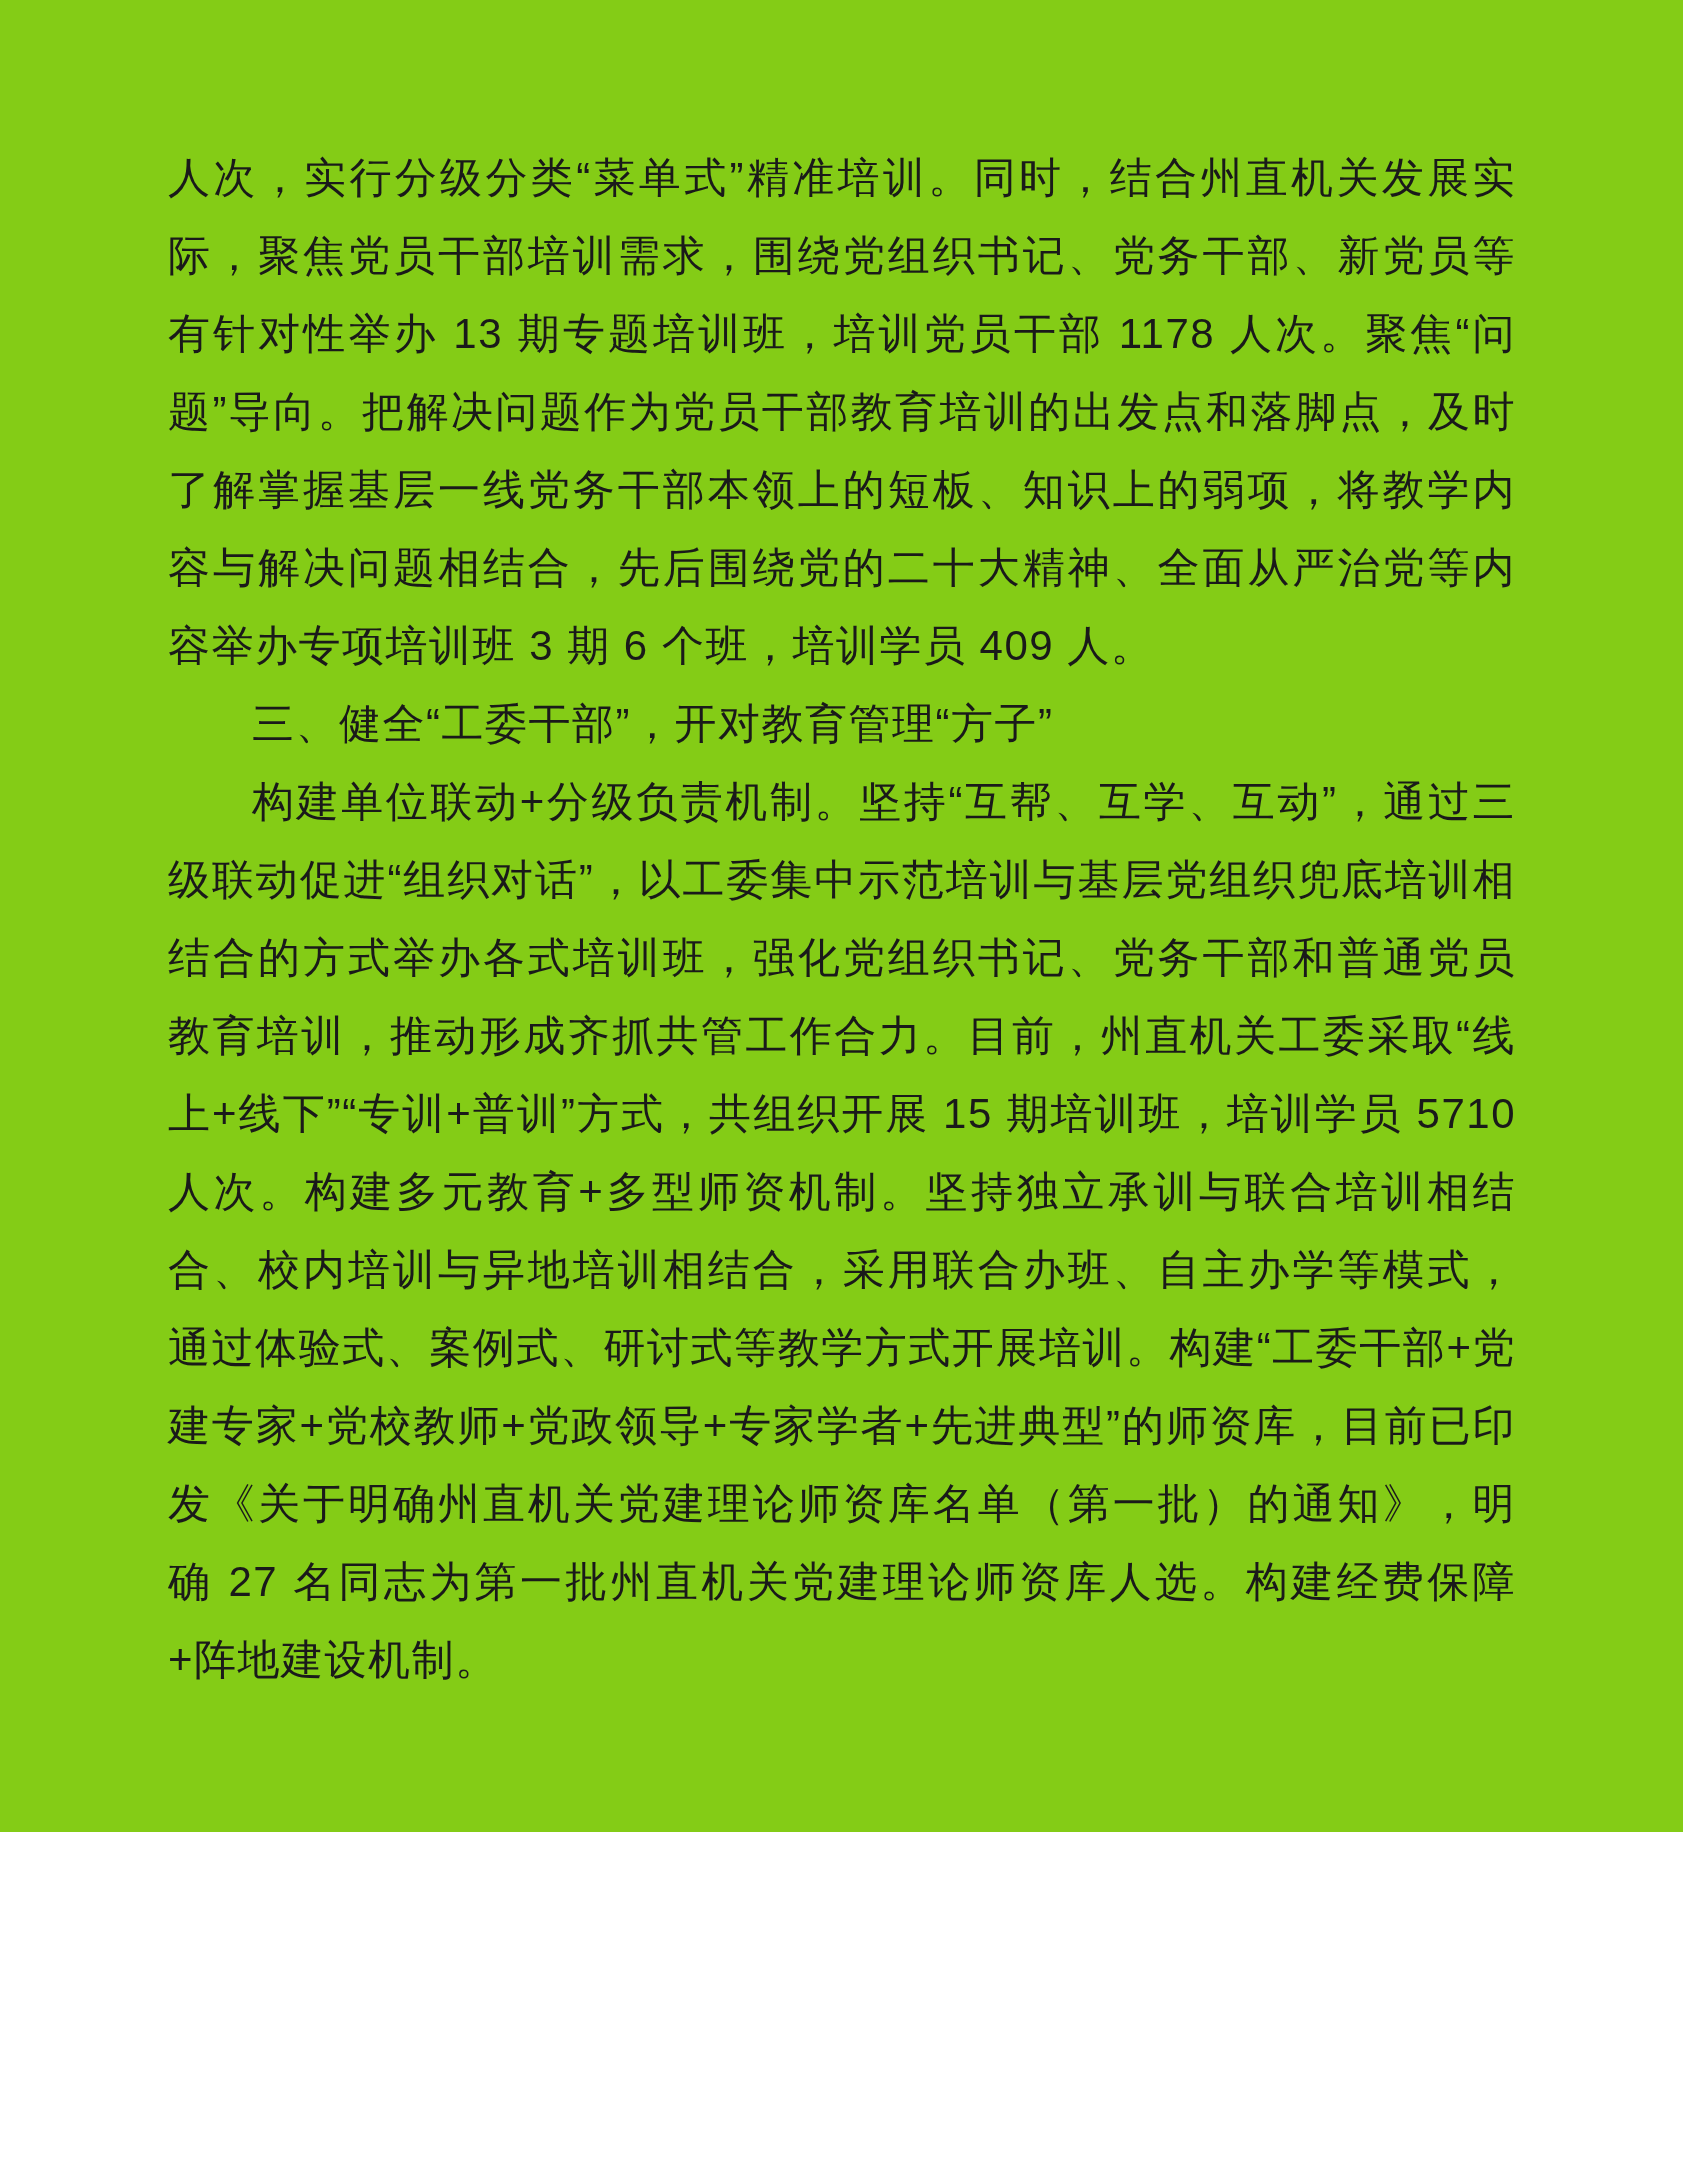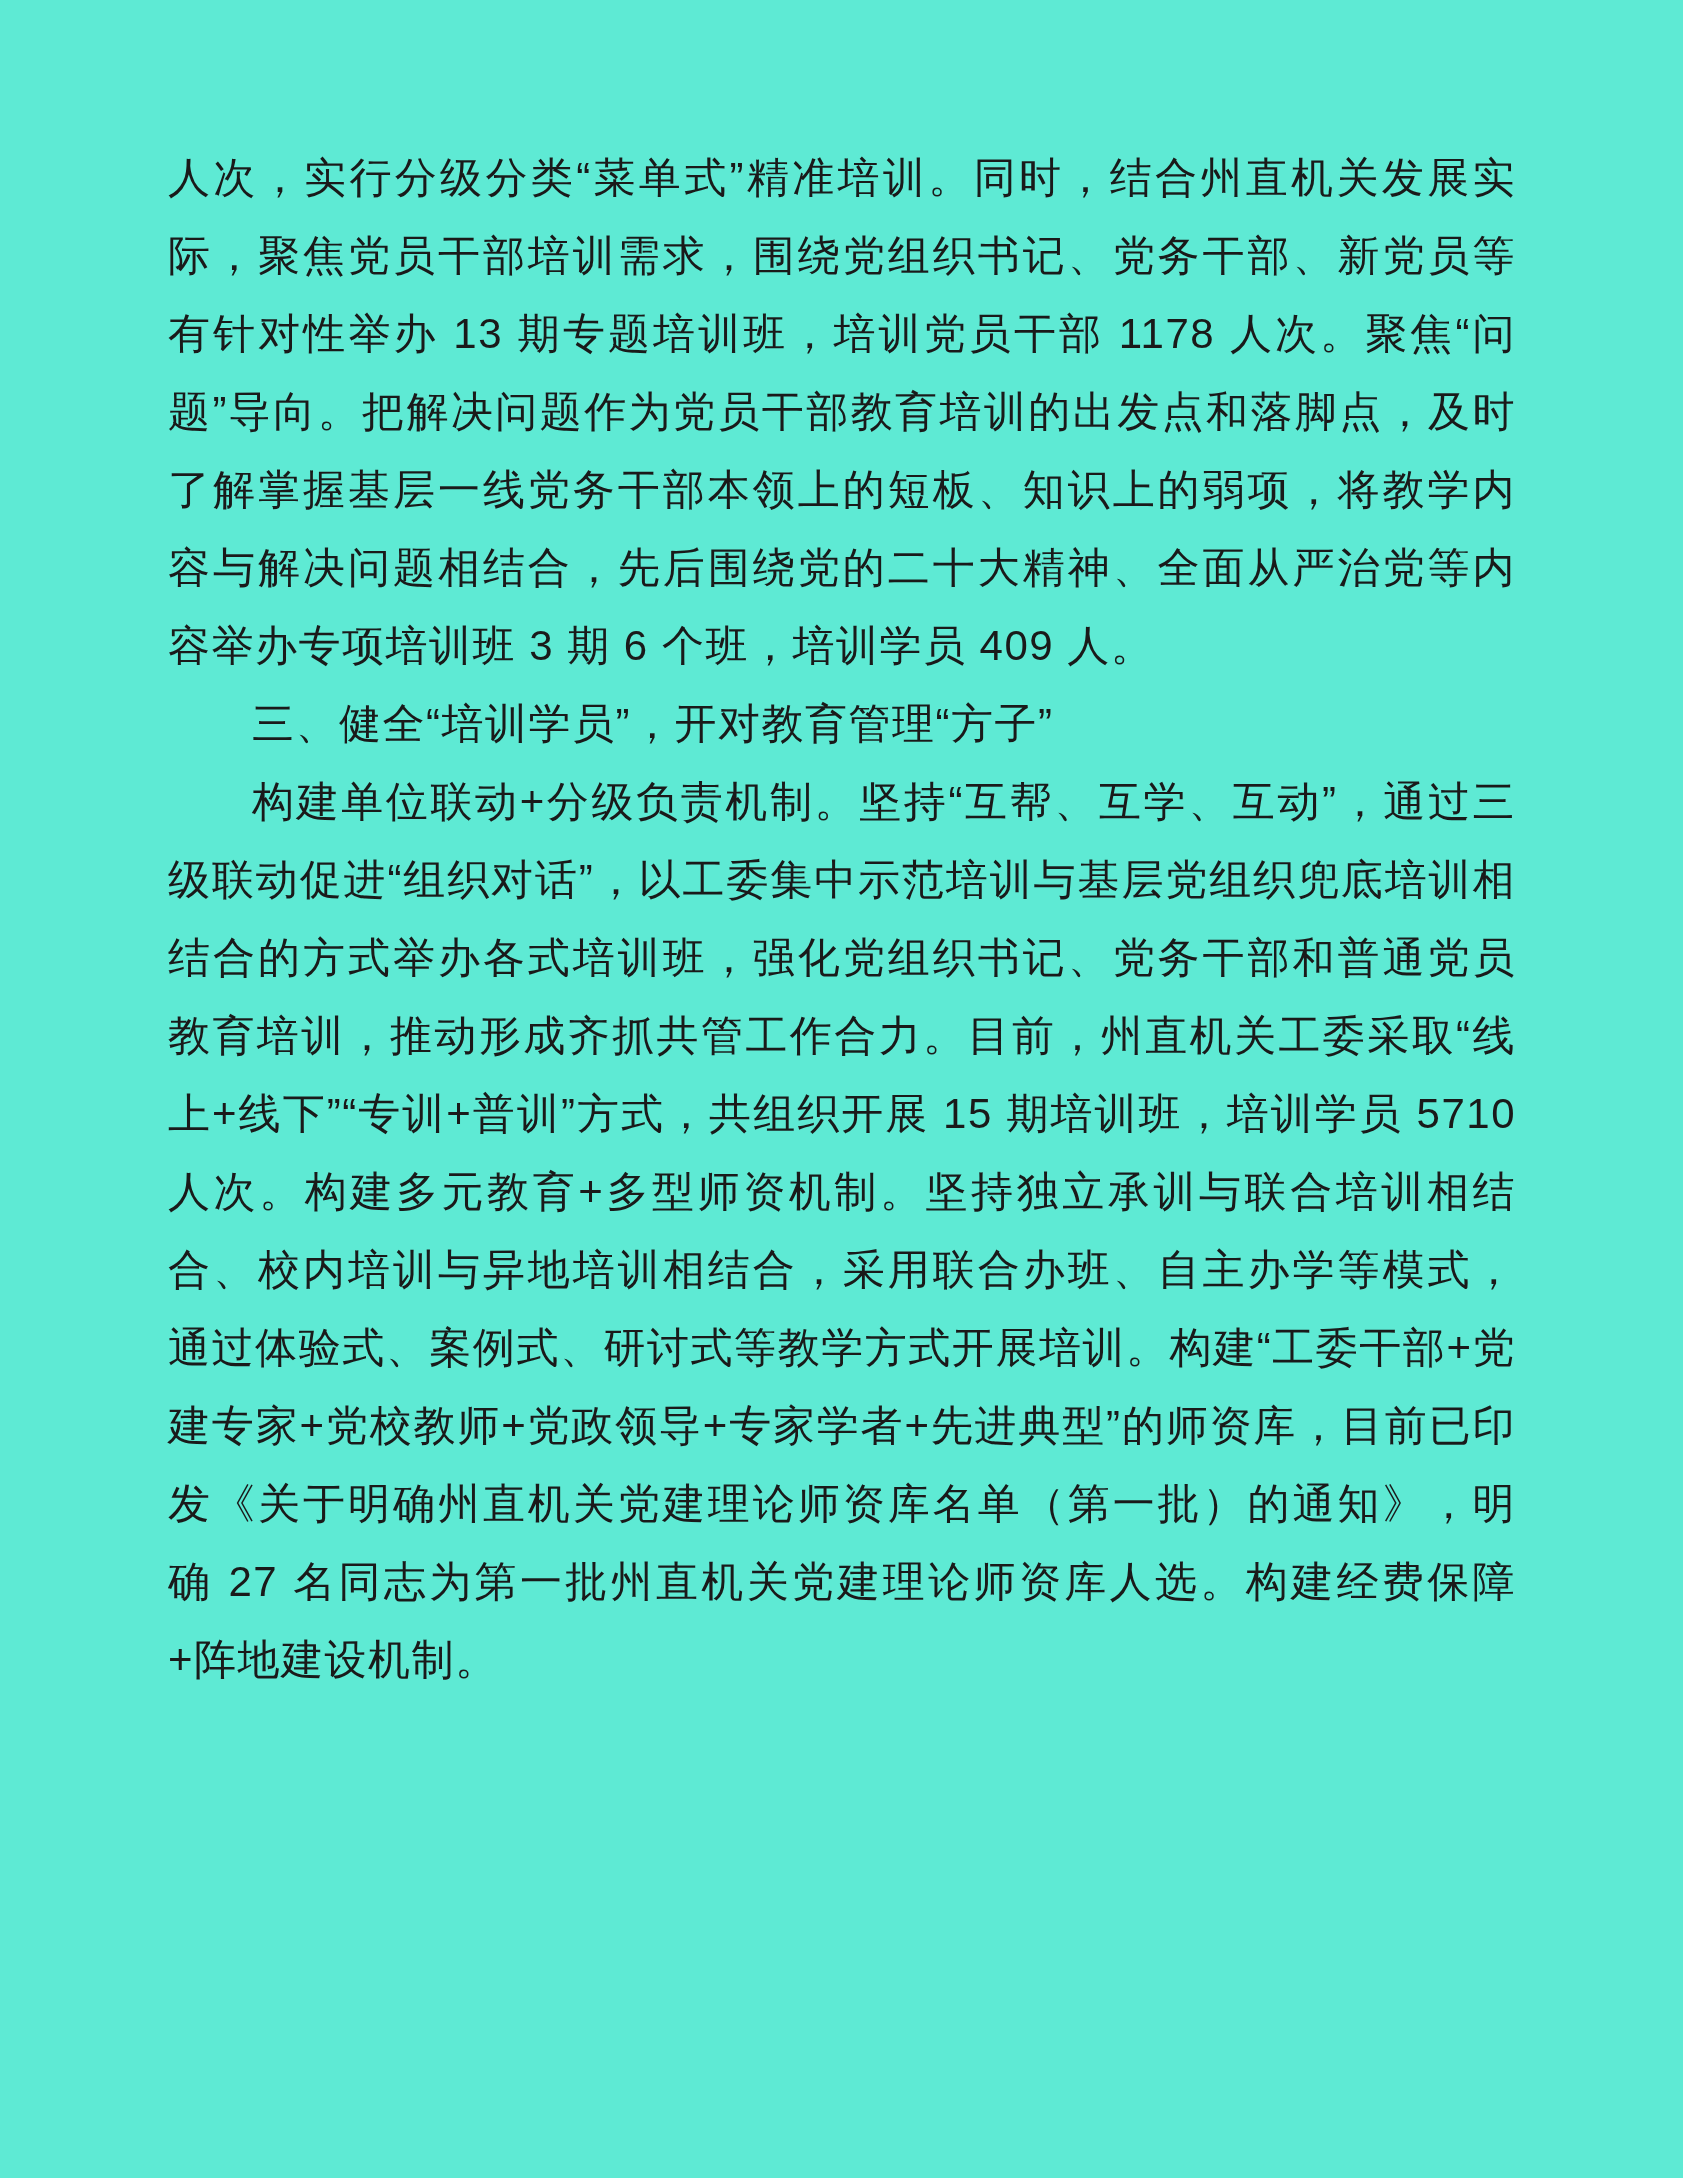--- a/index.html
+++ b/index.html
@@ -10,22 +10,22 @@
   body {
     width: 1683px;
     height: 2178px;
     background: #ffffff;
     font-family: "Liberation Sans", sans-serif;
     color: #1a1a1a;
   }
   .page {
     position: relative;
     width: 1683px;
-    height: 2178px;
-    background: #5eead4;
+    height: 1832px;
+    background: #84cc16;
     overflow: hidden;
   }
   .content {
     position: absolute;
     left: 168px;
     top: 139px;
     width: 1348px;
   }
   .para {
     margin: 0;
@@ -39,17 +39,17 @@
   .indent-2em {
     text-indent: 2em;
   }
 </style>
 </head>
 <body>
 
 <div class="page">
   <div class="content">
     <p class="para">人次，实行分级分类“菜单式”精准培训。同时，结合州直机关发展实际，聚焦党员干部培训需求，围绕党组织书记、党务干部、新党员等有针对性举办 13 期专题培训班，培训党员干部 1178 人次。聚焦“问题”导向。把解决问题作为党员干部教育培训的出发点和落脚点，及时了解掌握基层一线党务干部本领上的短板、知识上的弱项，将教学内容与解决问题相结合，先后围绕党的二十大精神、全面从严治党等内容举办专项培训班 3 期 6 个班，培训学员 409 人。</p>
-    <p class="para indent-2em">三、健全“培训学员”，开对教育管理“方子”</p>
+    <p class="para indent-2em">三、健全“工委干部”，开对教育管理“方子”</p>
     <p class="para indent-2em">构建单位联动+分级负责机制。坚持“互帮、互学、互动”，通过三级联动促进“组织对话”，以工委集中示范培训与基层党组织兜底培训相结合的方式举办各式培训班，强化党组织书记、党务干部和普通党员教育培训，推动形成齐抓共管工作合力。目前，州直机关工委采取“线上+线下”“专训+普训”方式，共组织开展 15 期培训班，培训学员 5710 人次。构建多元教育+多型师资机制。坚持独立承训与联合培训相结合、校内培训与异地培训相结合，采用联合办班、自主办学等模式，通过体验式、案例式、研讨式等教学方式开展培训。构建“工委干部+党建专家+党校教师+党政领导+专家学者+先进典型”的师资库，目前已印发《关于明确州直机关党建理论师资库名单（第一批）的通知》，明确 27 名同志为第一批州直机关党建理论师资库人选。构建经费保障+阵地建设机制。</p>
   </div>
 </div>
 
 
 </body></html>

